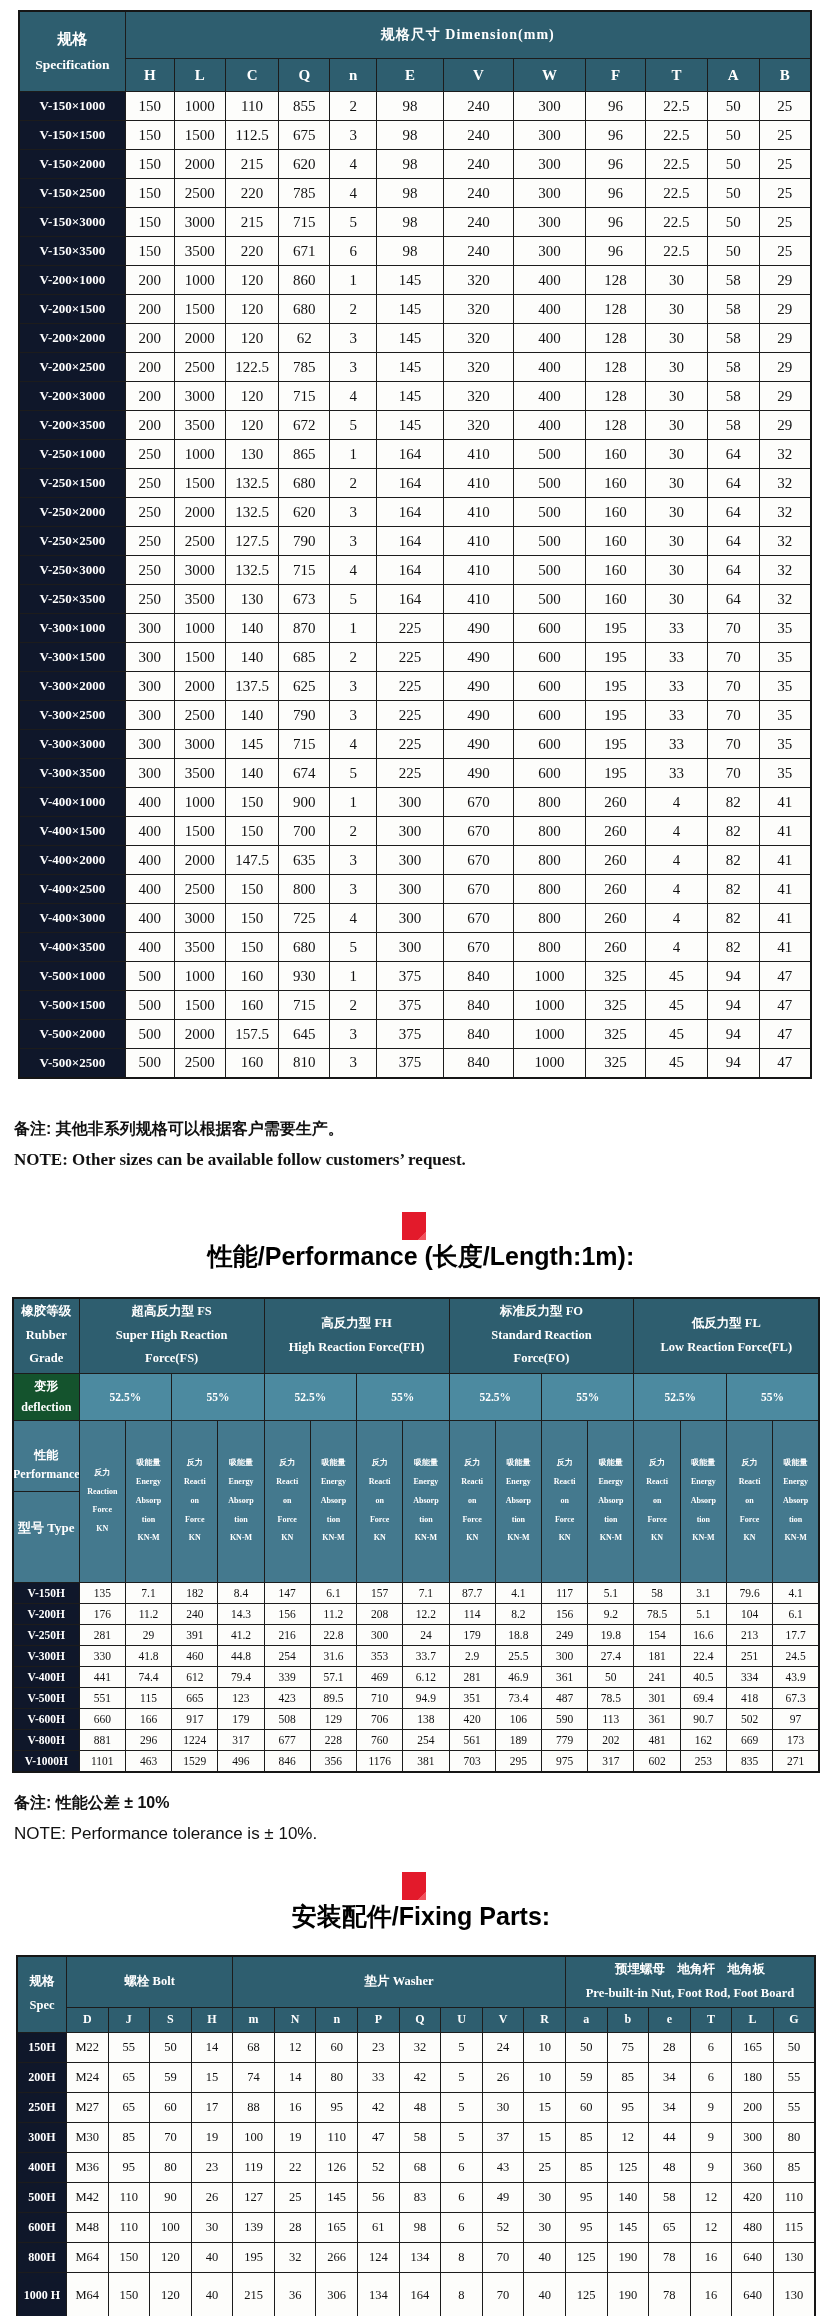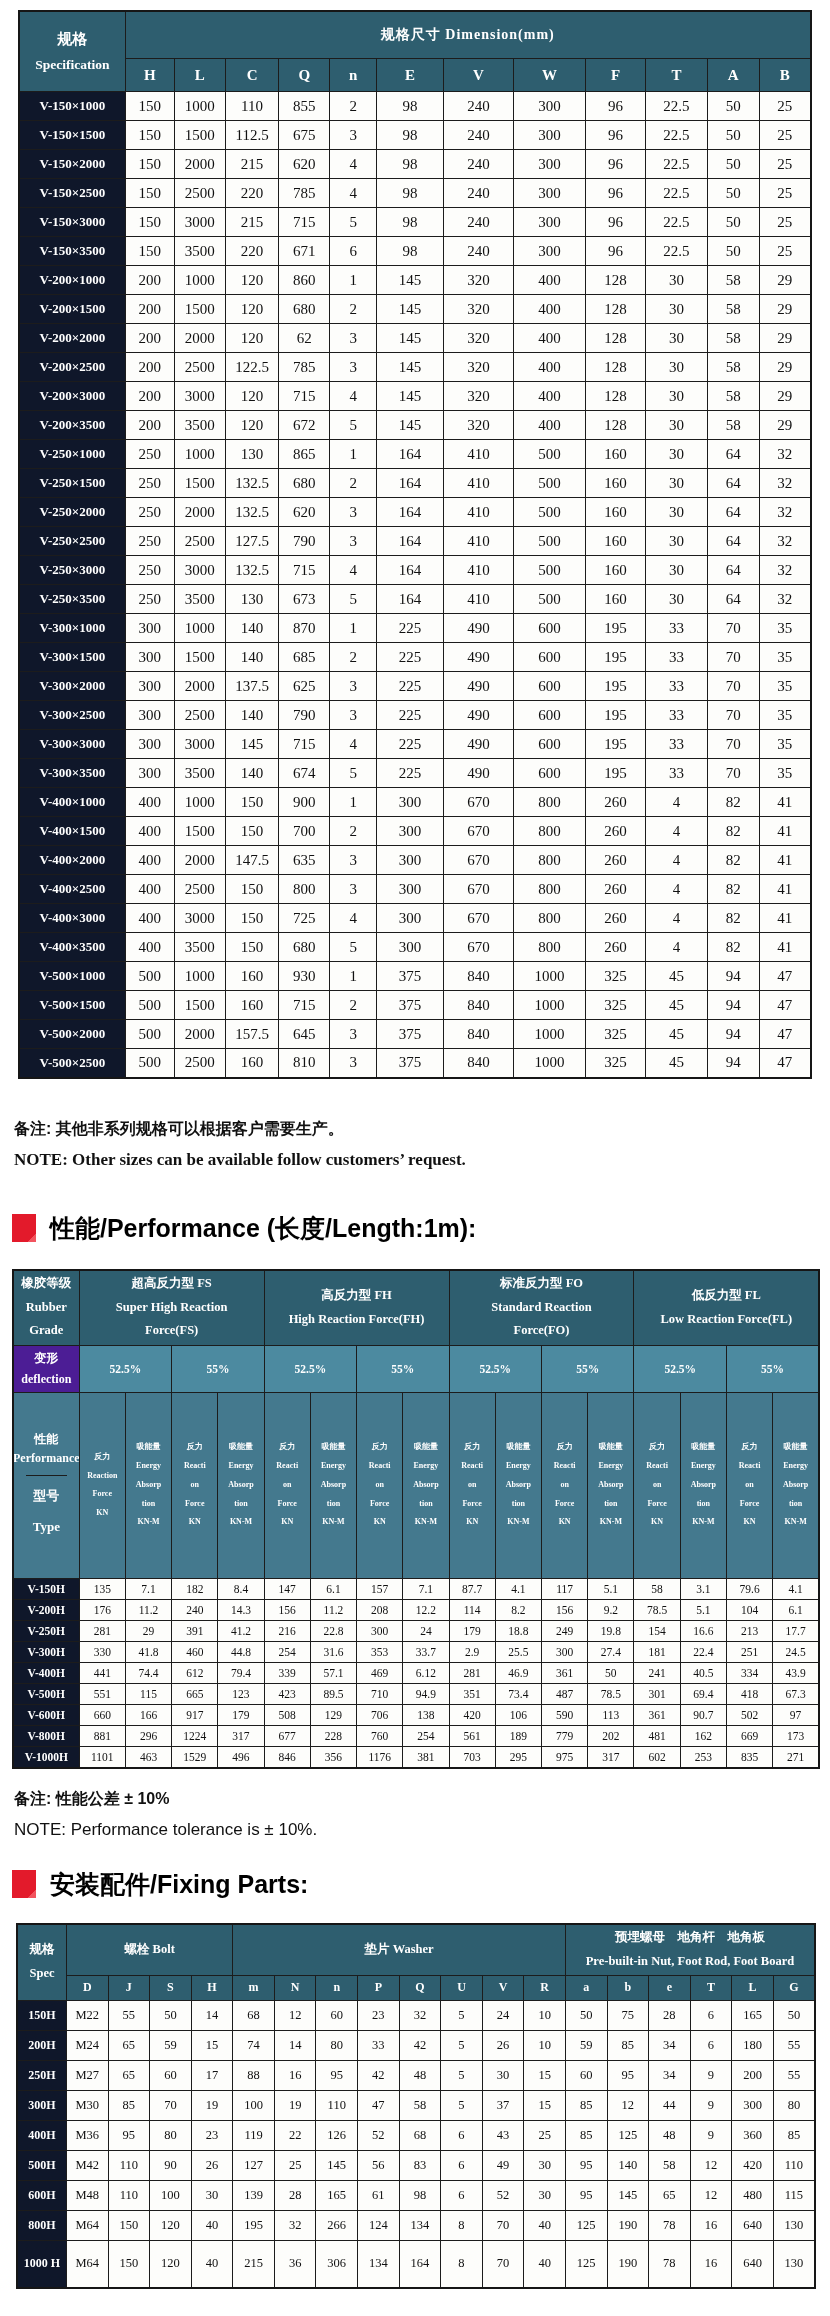--- a/index.html
+++ b/index.html
@@ -22,35 +22,35 @@
   .spec tr.letters th{height:32px;font-size:15px;}
   .spec tbody tr{height:29px;}
 
   
   .note{margin:40px 0 0 14px;}
   .note .cn{margin:0 0 10px 0;font-family:"Liberation Sans","DejaVu Sans",sans-serif;font-weight:bold;font-size:16px;}
   .note .en-serif{margin:0;font-size:17px;font-weight:bold;}
   .note .en-sans{margin:0;font-family:"Liberation Sans","DejaVu Sans",sans-serif;font-size:17px;}
 
   
-  .section-title{display:flex;align-items:center;margin:42px 0 0 12px;}
+  .section-title{display:flex;align-items:center;margin:42px 0 0 12px;flex-direction:column;}
   .section-title .bullet{width:24px;height:28px;margin-right:14px;
     background:linear-gradient(315deg,#f2535e 16%,#e31a2b 16%);}
   .section-title h2{margin:0;font-family:"Liberation Sans","DejaVu Sans",sans-serif;
     font-size:25px;font-weight:bold;color:#000;}
 
   
   .perf{width:808px;margin:24px 0 0 12px;}
   .perf .ghd{height:74px;font-size:12.5px;white-space:pre-line;line-height:1.9;}
   .perf .defl th{height:46px;}
-  .perf .defl .dlbl{background:#4c1d95;color:#fff;font-size:12px;white-space:pre-line;line-height:1.7;font-weight:bold;}
+  .perf .defl .dlbl{background:#14532d;color:#fff;font-size:12px;white-space:pre-line;line-height:1.7;font-weight:bold;}
   .perf .defl .pct{background:#4c8aa0;color:#fff;font-size:11.5px;font-weight:bold;}
   .perf .sub th{height:124px;background:#44798e;color:#fff;font-size:8px;
     white-space:pre-line;line-height:2.35;font-weight:bold;}
-  .perf .sub th.stackcell{padding:12px;}
+  .perf .sub th.stackcell{padding:0;}
   .perf .stack{display:flex;flex-direction:column;height:124px;}
   .perf .stack .top{flex:0 0 52px;display:flex;align-items:center;justify-content:center;
     border-bottom:1px solid #1c1c1c;font-size:12px;white-space:pre-line;line-height:1.6;}
   .perf .stack .bot{flex:1;display:flex;align-items:center;justify-content:center;font-size:13px;}
   .perf tbody tr{height:21px;}
   .perf tbody .rowlbl{font-size:11.5px;}
   .perf tbody td.val{font-size:11.5px;}
 
   
   .fix{width:800px;margin:22px 0 0 16px;}

